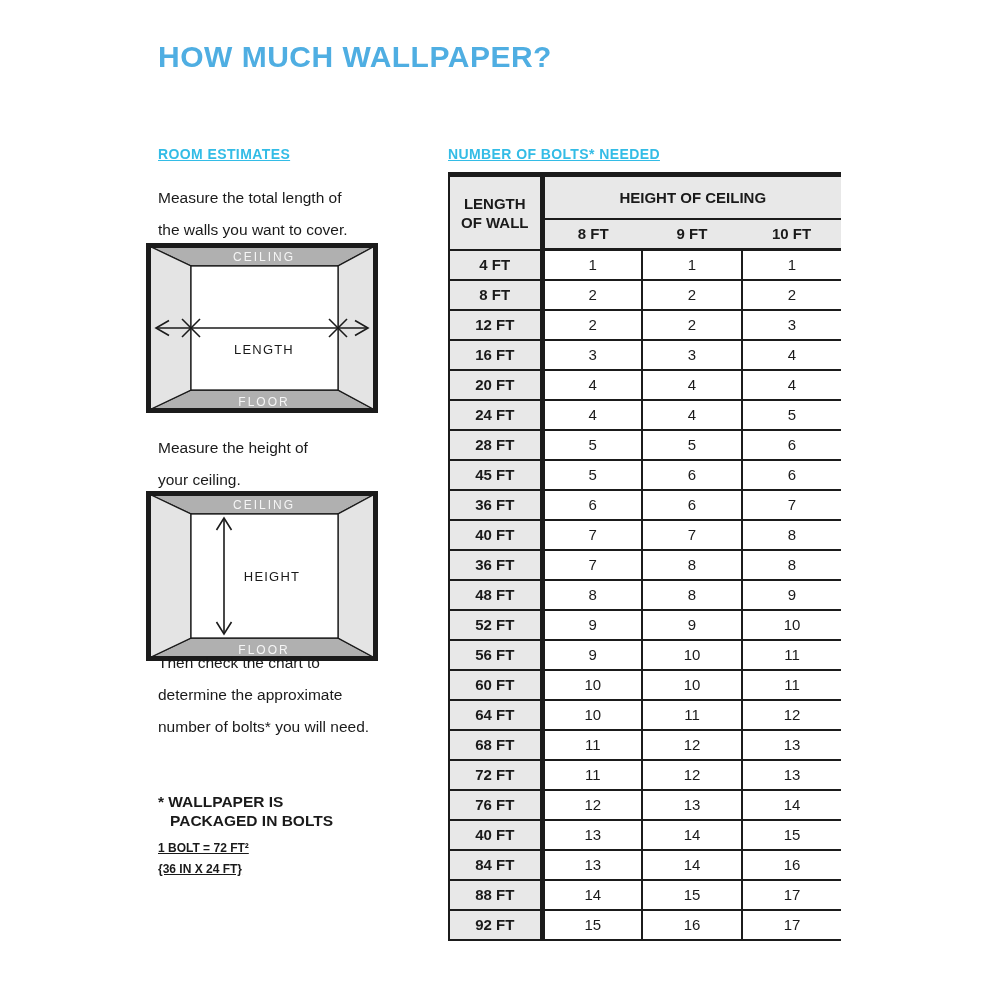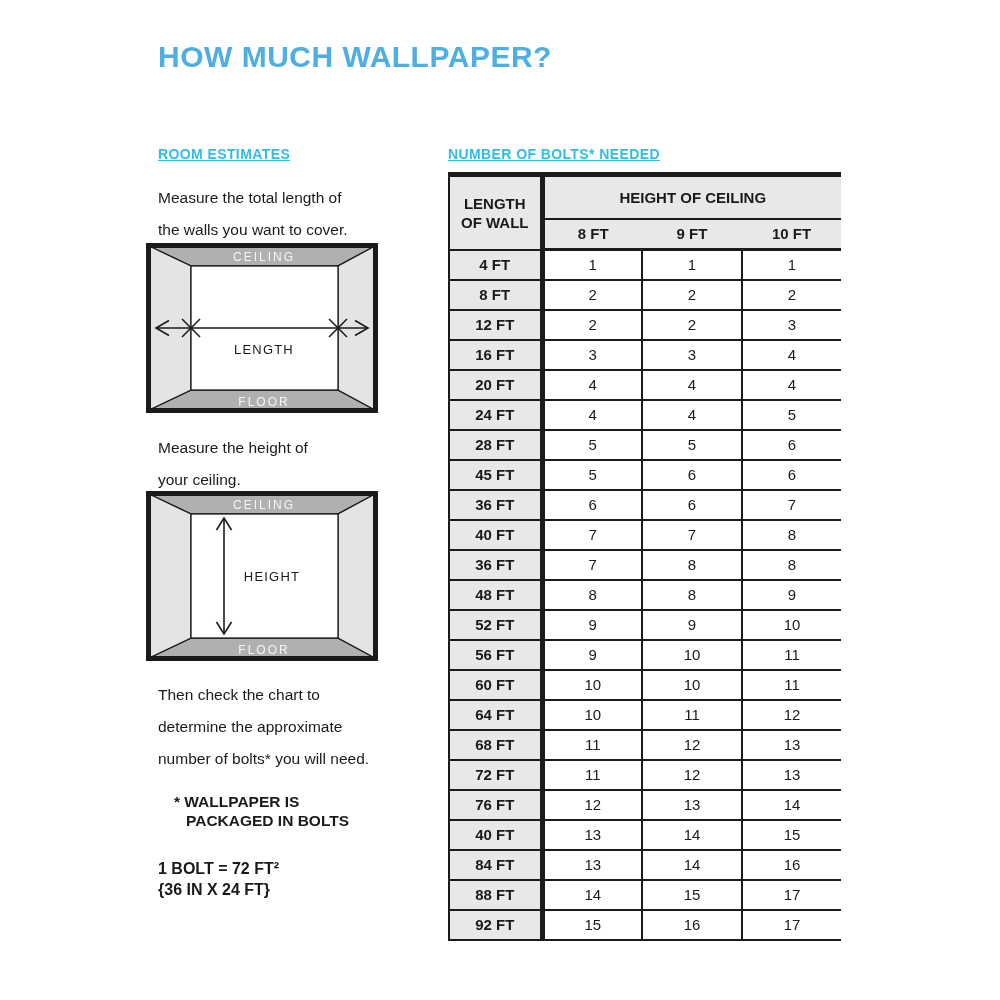--- a/index.html
+++ b/index.html
@@ -17,32 +17,32 @@
 
   .title{position:absolute;left:158px;top:40px;font-size:30px;font-weight:700;color:var(--c-title);letter-spacing:.5px;}
 
   .section-heading{position:absolute;font-size:14px;font-weight:700;color:var(--c-accent);letter-spacing:.4px;text-decoration:underline;}
   .h-left{left:158px;top:146px;}
   .h-table{left:448px;top:146px;width:392px;}
 
   .step{position:absolute;left:158px;font-size:15.5px;line-height:32px;white-space:pre-line;color:var(--c-text);}
   .step1{top:182px;}
   .step2{top:432px;}
-  .step3{top:679px;}
+  .step3{top:647px;}
 
   .diagram{position:absolute;left:146px;text-align:right;}
   .d1{top:243px;}
   .d2{top:491px;}
   svg text{font-family:"Liberation Sans","DejaVu Sans",sans-serif;}
   .room-label{fill:#f5f5f5;font-size:12px;letter-spacing:2px;}
   .dim-label{fill:var(--c-text);font-size:13px;letter-spacing:1.2px;}
 
-  .note{position:absolute;left:158px;top:792px;font-size:15.5px;font-weight:700;line-height:19px;margin-left:16px;}
+  .note{position:absolute;left:158px;top:792px;font-size:15.5px;font-weight:700;line-height:19px;}
   .note .l2{margin-left:12px;}
-  .boltinfo{position:absolute;left:158px;top:858px;font-size:16px;font-weight:700;line-height:21px;white-space:pre-line;}
+  .boltinfo{position:absolute;left:158px;top:838px;font-size:12px;font-weight:700;line-height:21px;white-space:pre-line;text-decoration:underline;}
 
   .bolt-table{position:absolute;left:448px;top:172px;border-collapse:collapse;table-layout:fixed;
     border-top:5px solid var(--c-line);border-left:2px solid var(--c-line);}
   .bolt-table col.c0{width:93px;}
   .bolt-table col.c1,.bolt-table col.c2{width:100px;}
   .bolt-table col.c3{width:99px;}
   .bolt-table th,.bolt-table td{border:2px solid var(--c-line);text-align:center;vertical-align:middle;font-size:15px;}
   .bolt-table thead th{background:var(--c-gray);font-weight:700;}
   .corner-cell{background:var(--c-gray);border-right:5px solid var(--c-line) !important;line-height:19px;}
   .group-row{height:44px;}

